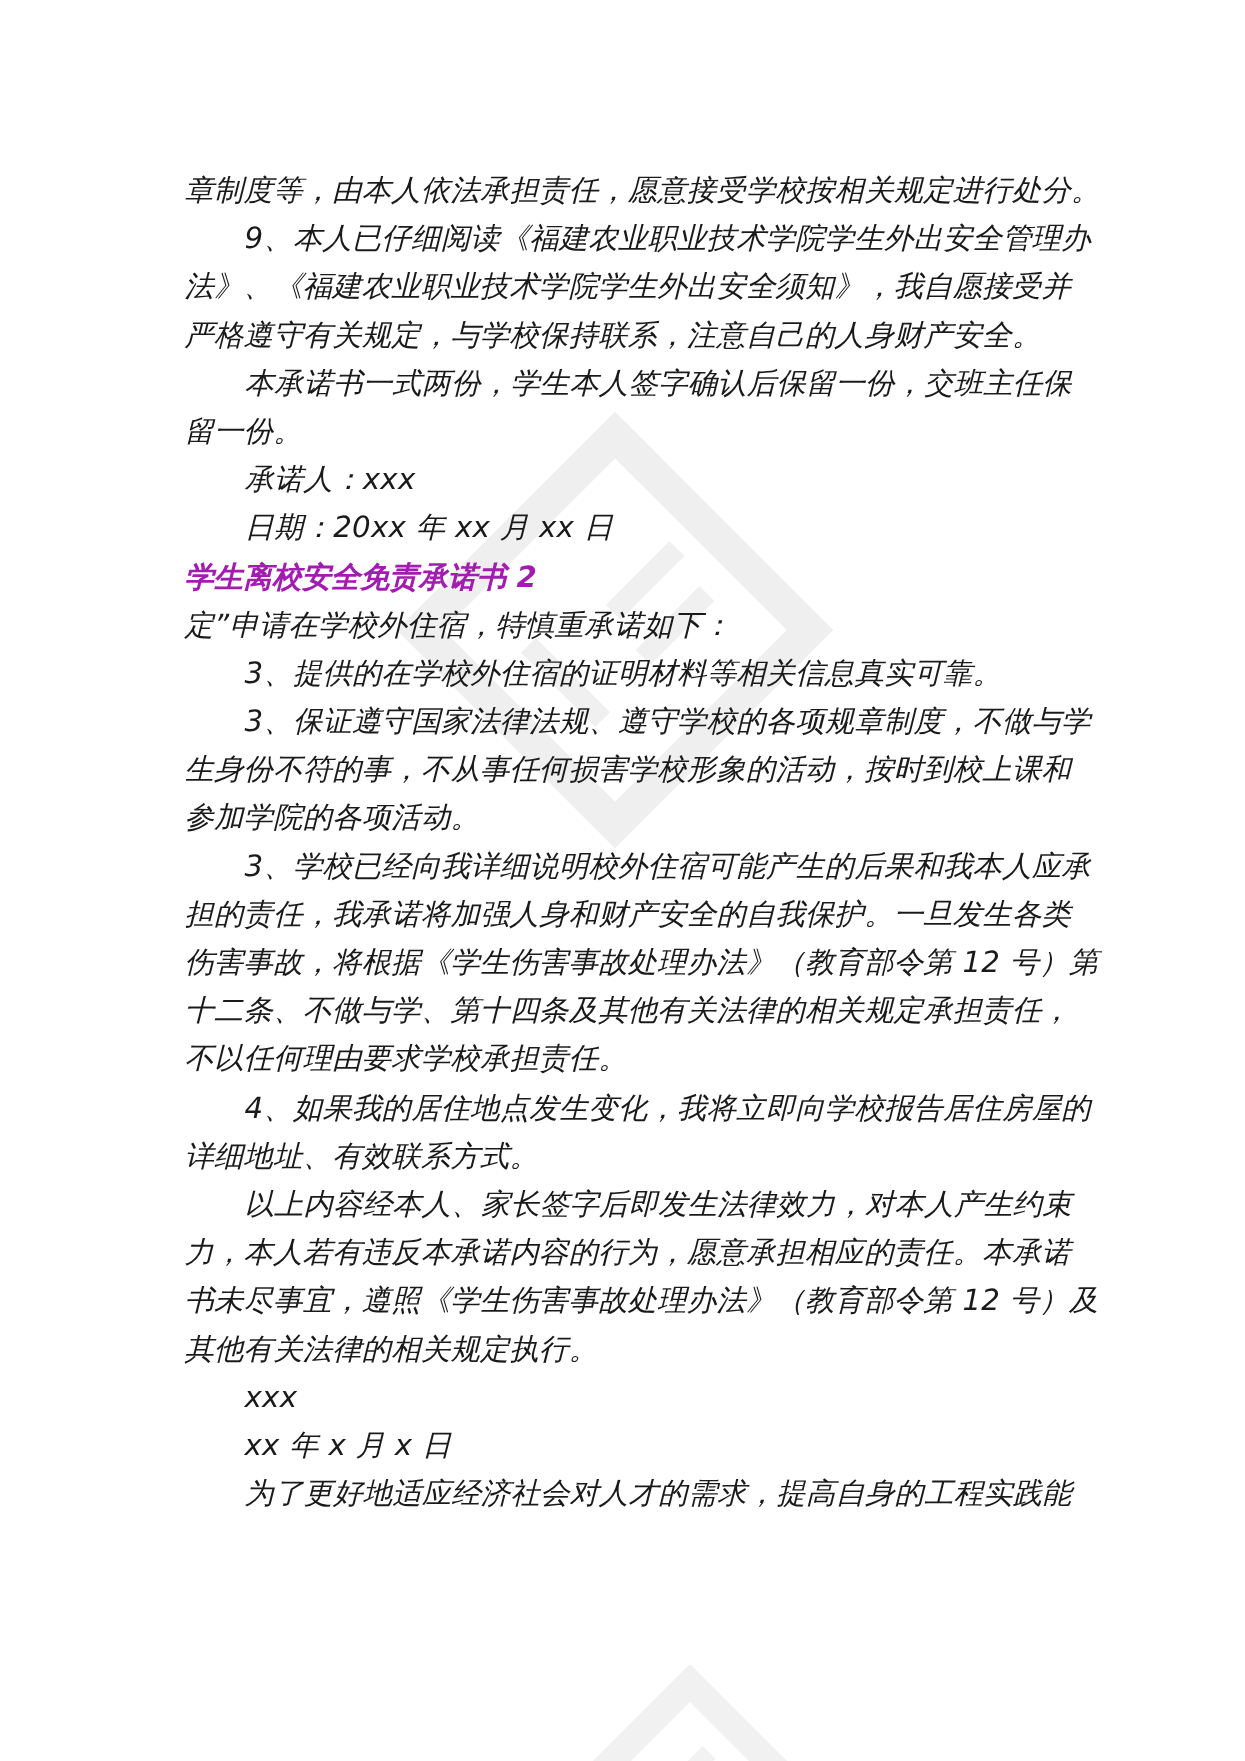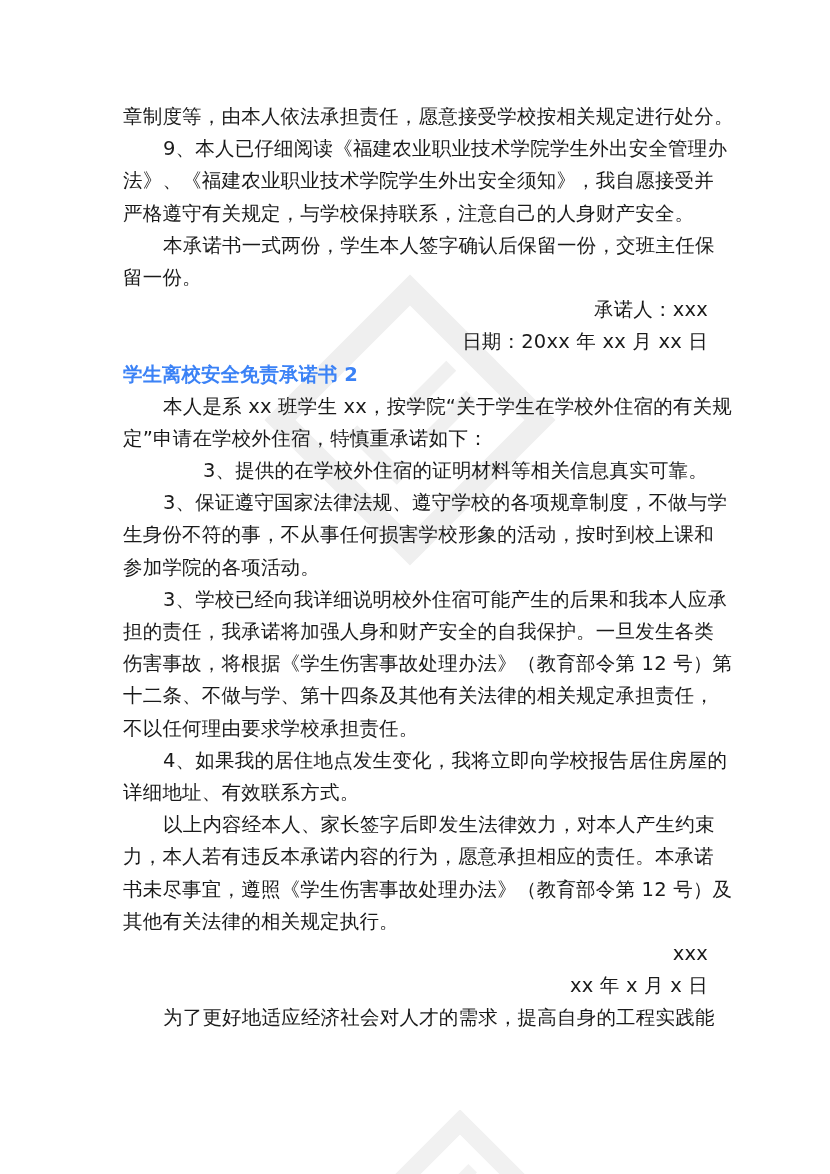--- a/index.html
+++ b/index.html
@@ -16,42 +16,42 @@
       color: #1a1a1a;
     }
     .watermark {
       position: absolute;
       pointer-events: none;
       z-index: 0;
     }
     .page {
       position: absolute;
       left: 123px;
-      top: 101px;
+      top: 111px;
       width: 585px;
       z-index: 1;
+      font-style: italic;
     }
     .line {
       font-size: 19.5px;
       line-height: 32.2px;
       height: 32.2px;
       white-space: nowrap;
       letter-spacing: 0.2px;
     }
     .indent {
       padding-left: 40px;
-      text-align: right;
     }
     .heading {
       font-weight: bold;
       font-size: 19.5px;
       line-height: 32.2px;
       height: 32.2px;
       white-space: nowrap;
-      color: #3b82f6;
+      color: #a21caf;
     }
   </style>
 </head>
 <body>
 
 <svg class="watermark" style="left:250px; top:270px;" width="320" height="380" viewBox="0 0 320 380">
   <g fill="none" stroke="#efefef" stroke-width="22" stroke-linejoin="miter">
     <path d="M160 20 L290 150 L160 280 L30 150 Z"></path>
   </g>
   <g fill="#f0f0f0">
@@ -74,21 +74,20 @@
 <div class="page">
   <div class="line">章制度等，由本人依法承担责任，愿意接受学校按相关规定进行处分。</div>
   <div class="line indent">9、本人已仔细阅读《福建农业职业技术学院学生外出安全管理办</div>
   <div class="line">法》、《福建农业职业技术学院学生外出安全须知》，我自愿接受并</div>
   <div class="line">严格遵守有关规定，与学校保持联系，注意自己的人身财产安全。</div>
   <div class="line indent">本承诺书一式两份，学生本人签字确认后保留一份，交班主任保</div>
   <div class="line">留一份。</div>
   <div class="line indent">承诺人：xxx</div>
   <div class="line indent">日期：20xx 年 xx 月 xx 日</div>
   <div class="heading">学生离校安全免责承诺书 2</div>
-  <div class="line indent">本人是系 xx 班学生 xx，按学院“关于学生在学校外住宿的有关规</div>
   <div class="line">定”申请在学校外住宿，特慎重承诺如下：</div>
   <div class="line indent">3、提供的在学校外住宿的证明材料等相关信息真实可靠。</div>
   <div class="line indent">3、保证遵守国家法律法规、遵守学校的各项规章制度，不做与学</div>
   <div class="line">生身份不符的事，不从事任何损害学校形象的活动，按时到校上课和</div>
   <div class="line">参加学院的各项活动。</div>
   <div class="line indent">3、学校已经向我详细说明校外住宿可能产生的后果和我本人应承</div>
   <div class="line">担的责任，我承诺将加强人身和财产安全的自我保护。一旦发生各类</div>
   <div class="line">伤害事故，将根据《学生伤害事故处理办法》（教育部令第 12 号）第</div>
   <div class="line">十二条、不做与学、第十四条及其他有关法律的相关规定承担责任，</div>
   <div class="line">不以任何理由要求学校承担责任。</div>

